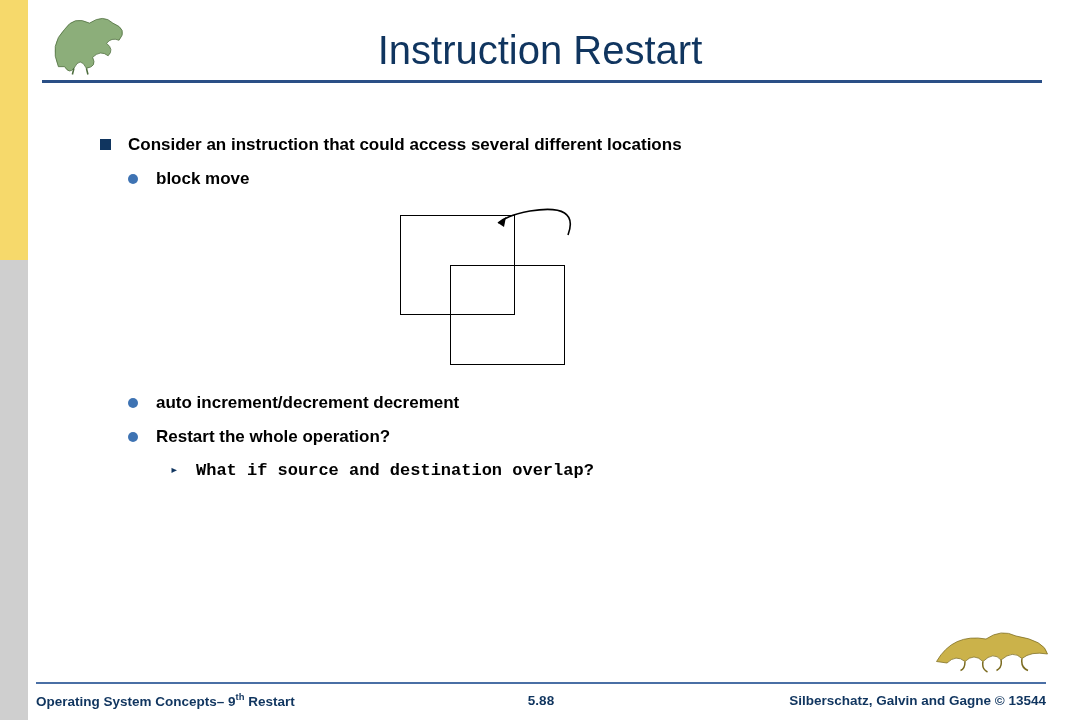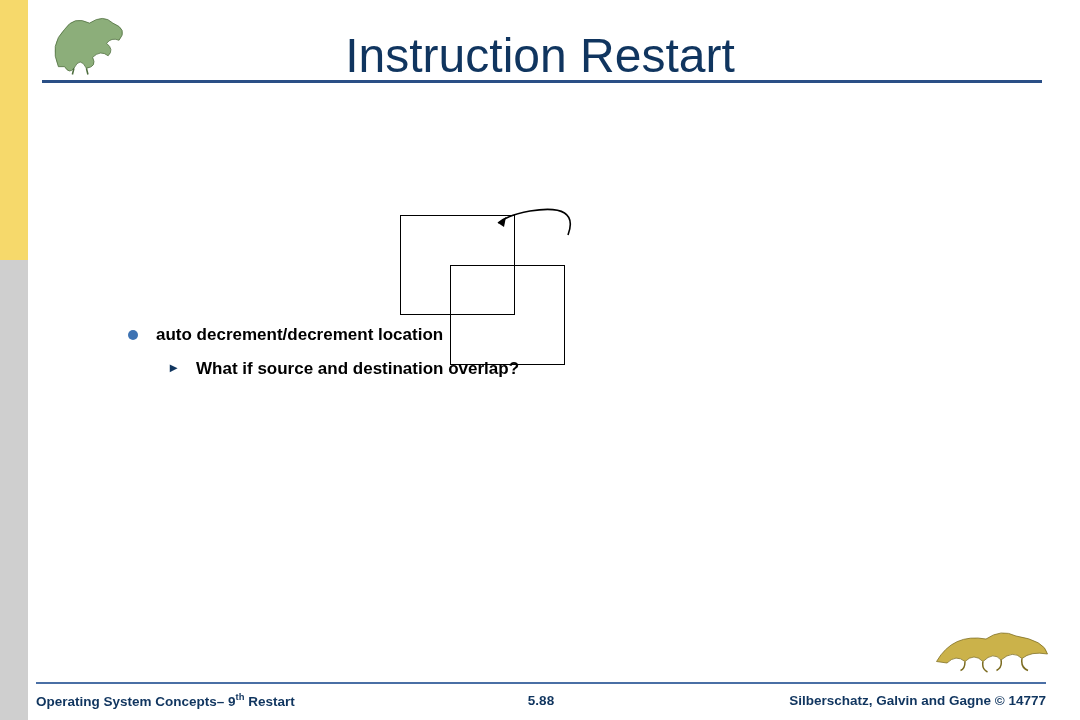--- a/index.html
+++ b/index.html
@@ -1,30 +1,30 @@
 <!DOCTYPE html>
 <html><head>
 <meta charset="utf-8">
 <style>
   * { margin: 0; padding: 0; box-sizing: border-box; }
   html, body { width: 1080px; height: 720px; font-family: Arial, Helvetica, sans-serif; background: #fff; overflow: hidden; }
   .slide { position: relative; width: 1080px; height: 720px; }
   .sidebar { position: absolute; left: 0; top: 0; width: 28px; height: 720px; background: #fff; }
   .sidebar .gold { position: absolute; left: 0; top: 0; width: 28px; height: 260px; background: #f6d96b; }
   .sidebar .gray { position: absolute; left: 0; top: 260px; width: 28px; height: 460px; background: #cfcfcf; }
-  .title { position: absolute; top: 28px; left: 0; width: 1080px; text-align: center; font-size: 48px; color: #10355f; font-weight: 400; }
+  .title { position: absolute; top: 28px; left: 0; width: 1080px; text-align: center; font-size: 40px; color: #10355f; font-weight: 400; }
   .rule { position: absolute; left: 42px; top: 80px; width: 1000px; height: 3px; background: #2a4f86; }
   .dino-top { position: absolute; left: 42px; top: 6px; width: 95px; height: 70px; }
   .dino-bottom { position: absolute; right: 28px; bottom: 42px; width: 120px; height: 60px; }
   .content { position: absolute; left: 100px; top: 135px; width: 900px; color: #000; font-size: 17px; }
   .l1 { position: relative; padding-left: 28px; margin-bottom: 14px; font-weight: 600; }
   .l1::before { content: ""; position: absolute; left: 0; top: 4px; width: 11px; height: 11px; background: #10355f; }
   .l2 { position: relative; padding-left: 28px; margin-left: 28px; margin-bottom: 14px; font-weight: 600; }
   .l2::before { content: ""; position: absolute; left: 0; top: 5px; width: 10px; height: 10px; background: #3e73b3; border-radius: 50%; }
-  .l3 { position: relative; padding-left: 26px; margin-left: 70px; margin-bottom: 12px; font-weight: 600; }
+  .l3 { position: relative; padding-left: 26px; margin-left: 70px; margin-bottom: 12px; font-weight: 600; font-family: Liberation Mono, monospace; }
   .l3::before { content: "\25B8"; position: absolute; left: 0; top: 0; color: #10355f; font-size: 14px; }
   .diagram { position: absolute; left: 400px; top: 215px; width: 200px; height: 170px; }
   .box { position: absolute; border: 1px solid #000; background: transparent; }
   .footer-rule { position: absolute; left: 36px; bottom: 36px; width: 1010px; height: 2px; background: #4a6fa5; }
   .footer { position: absolute; left: 36px; bottom: 12px; width: 1010px; font-size: 13.5px; font-weight: 700; color: #10355f; }
   .footer .left { position: absolute; left: 0; bottom: 0; }
   .footer .center { position: absolute; left: 0; right: 0; bottom: 0; text-align: center; }
   .footer .right { position: absolute; right: 0; bottom: 0; }
   sup { font-size: 0.7em; }
 </style>
@@ -40,22 +40,25 @@
 
   <svg class="dino-top" viewBox="0 0 120 90">
     <path d="M20 78 Q8 50 28 30 Q40 12 60 22 Q78 10 90 22 Q110 30 98 44 Q88 40 82 48 Q92 56 84 64 Q74 56 64 66 Q70 78 56 80 Q48 64 40 80 Q34 88 28 78 Z" fill="#8cae7a" stroke="#4e6e3e" stroke-width="1"></path>
     <path d="M40 80 L38 88 M56 80 L58 88" stroke="#4e6e3e" stroke-width="2"></path>
   </svg>
 
   <div class="title">Instruction Restart</div>
   <div class="rule"></div>
 
   <div class="content">
+    <div class="l1">Consider an instruction that could access several different locations</div>
+    <div class="l2">block move</div>
     <div style="height:190px"></div>
-    <div class="l2">auto decrement/decrement location</div>
+    <div class="l2">auto increment/decrement decrement</div>
+    <div class="l2">Restart the whole operation?</div>
     <div class="l3">What if source and destination overlap?</div>
   </div>
 
   <div class="diagram">
     <div class="box" style="left:0; top:0; width:115px; height:100px;"></div>
     <div class="box" style="left:50px; top:50px; width:115px; height:100px;"></div>
     <svg style="position:absolute; left:90px; top:-18px; width:100px; height:40px;" viewBox="0 0 100 40">
       <path d="M78 38 Q90 6 40 14 Q18 18 8 26" fill="none" stroke="#000" stroke-width="1.6"></path>
       <path d="M8 26 L16 20 L14 30 Z" fill="#000"></path>
     </svg>
@@ -65,16 +68,16 @@
     <path d="M6 58 Q28 20 72 28 Q92 14 112 24 Q150 30 154 48 Q132 44 120 54 Q108 42 92 56 Q82 44 68 58 Q56 46 44 58 Q32 48 20 60 Z" fill="#cbb24a" stroke="#7b6b20" stroke-width="1"></path>
     <path d="M120 54 Q118 66 128 70 M92 56 Q94 66 86 70 M68 58 Q66 68 74 72 M44 58 Q44 68 38 70" stroke="#7b6b20" stroke-width="2" fill="none"></path>
   </svg>
 
   <div class="footer-rule"></div>
   <div class="footer">
     <div class="left">
       <span>Operating System Concepts– 9</span><sup>th</sup><span> Restart</span>
     </div>
     <div class="center">5.88</div>
-    <div class="right">Silberschatz, Galvin and Gagne © 14777</div>
+    <div class="right">Silberschatz, Galvin and Gagne © 13544</div>
   </div>
 
 </div>
 
 </body></html>

